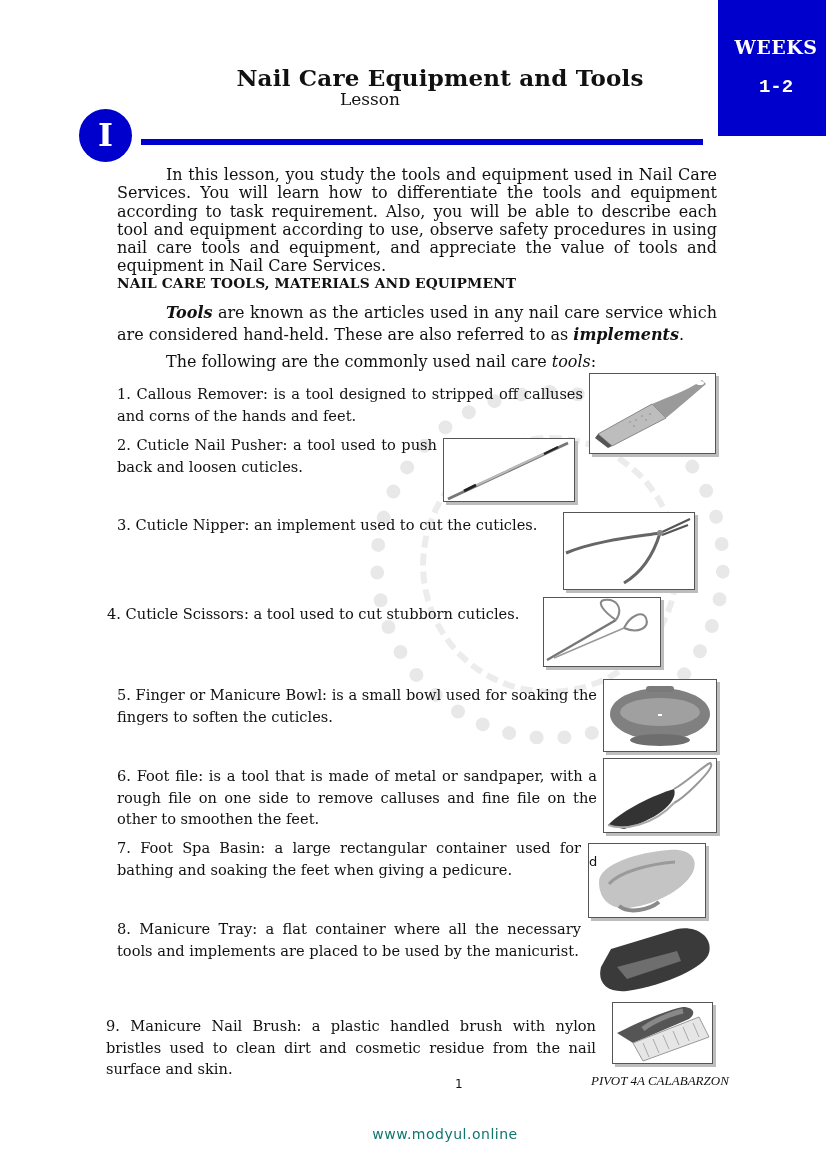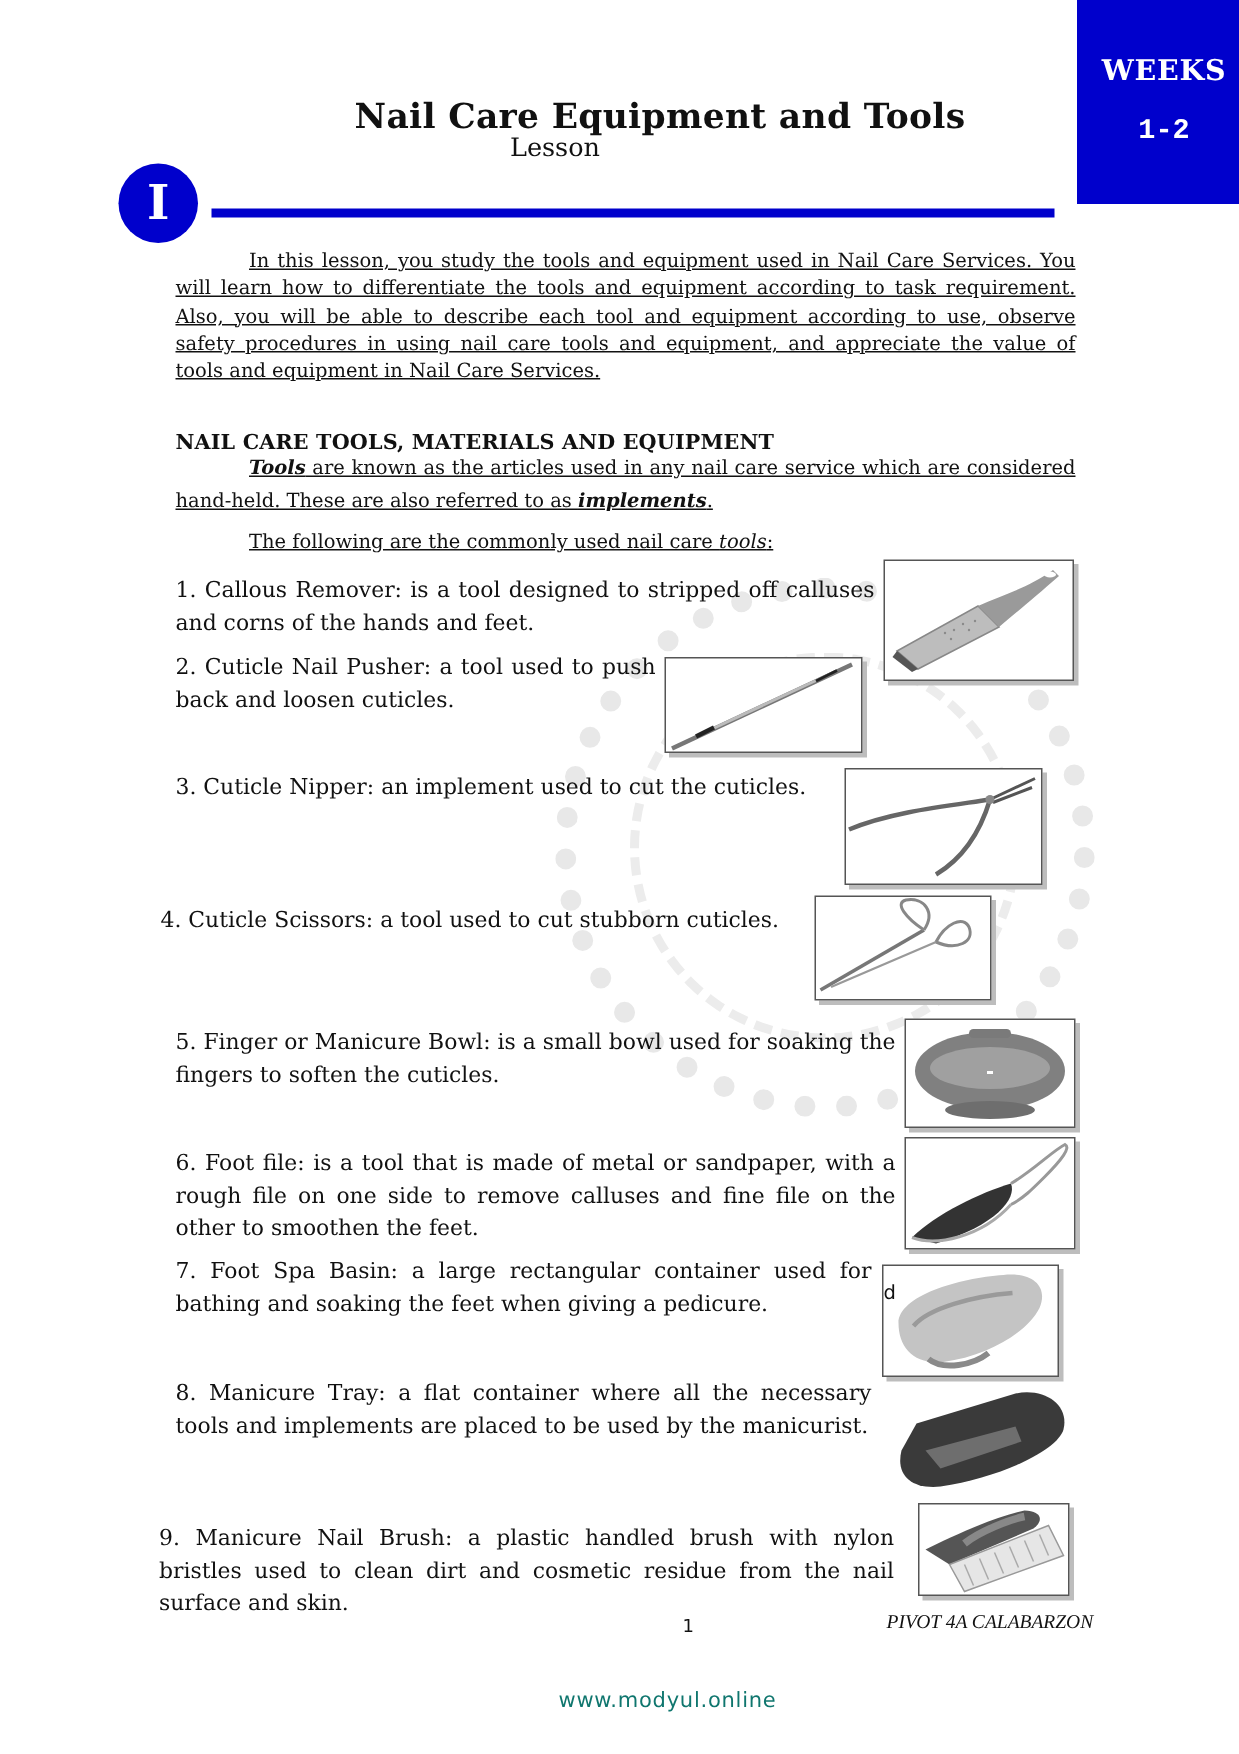--- a/index.html
+++ b/index.html
@@ -19,23 +19,23 @@
   .subtitle { left: 340px; width: 200px; top: 89px; text-align: left; font-size: 17px;
               font-family: "DejaVu Serif", serif; }
 
   
   .badge { left: 79px; top: 109px; width: 53px; height: 53px; border-radius: 50%; background: #0000cc;
            color: #fff; font-weight: bold; font-size: 32px; line-height: 53px; text-align: center;
            font-family: "DejaVu Serif", serif; }
   .rule { left: 141px; top: 139px; width: 562px; height: 6px; background: #0000cc; }
 
   
-  .para { left: 117px; width: 600px; font-size: 13px; line-height: 18.3px; text-align: justify; text-decoration: underline; }
+  .para { left: 117px; width: 600px; font-size: 16px; line-height: 18.3px; text-align: justify; }
   .indent { text-indent: 49px; }
-  .heading { left: 117px; top: 275px; font-weight: bold; font-size: 13.8px; letter-spacing: 0.1px; margin-top: 12px; }
+  .heading { left: 117px; top: 275px; font-weight: bold; font-size: 13.8px; letter-spacing: 0.1px; }
   .item { position: absolute; font-size: 14.6px; line-height: 21.5px; text-align: justify; }
   .item b { font-weight: normal; }
 
   
   .frame { position: absolute; background: #fff; border: 1px solid #555;
            box-shadow: 3px 3px 0 #bdbdbd; overflow: hidden; }
   .frame svg { width: 100%; height: 100%; display: block; }
 
   
   .seal { left: 370px; top: 385px; width: 360px; height: 360px; border-radius: 50%;

